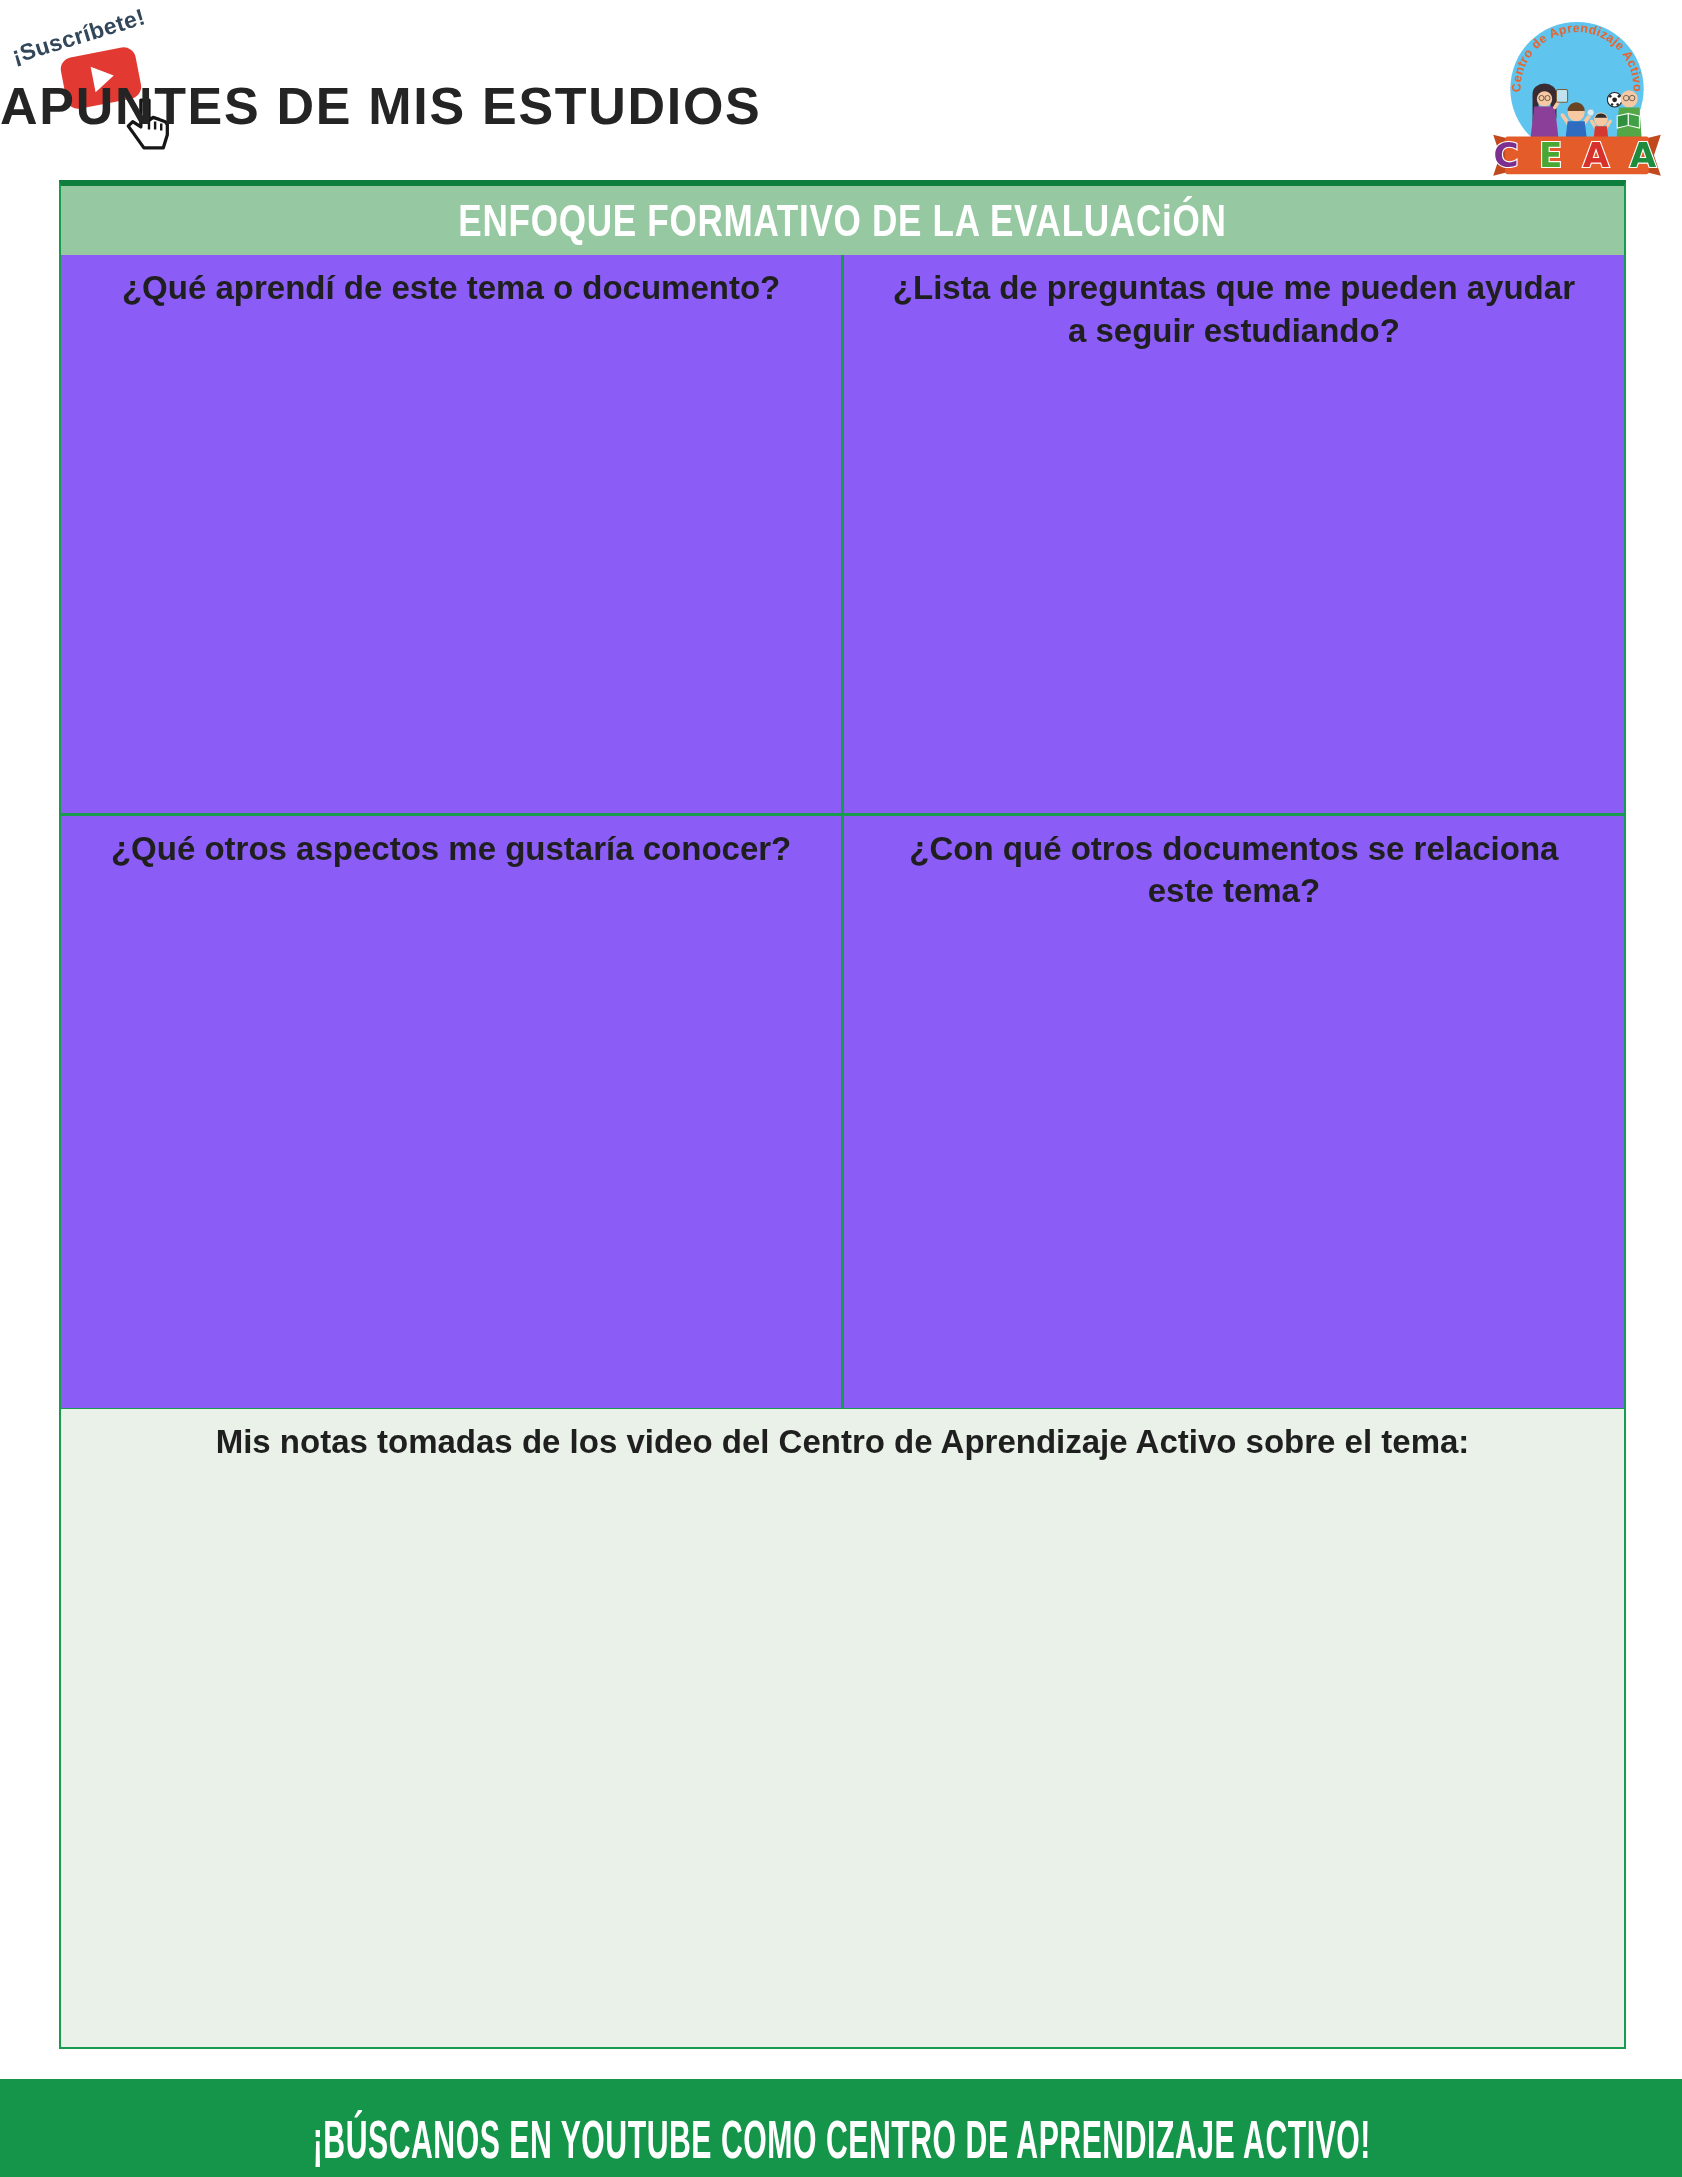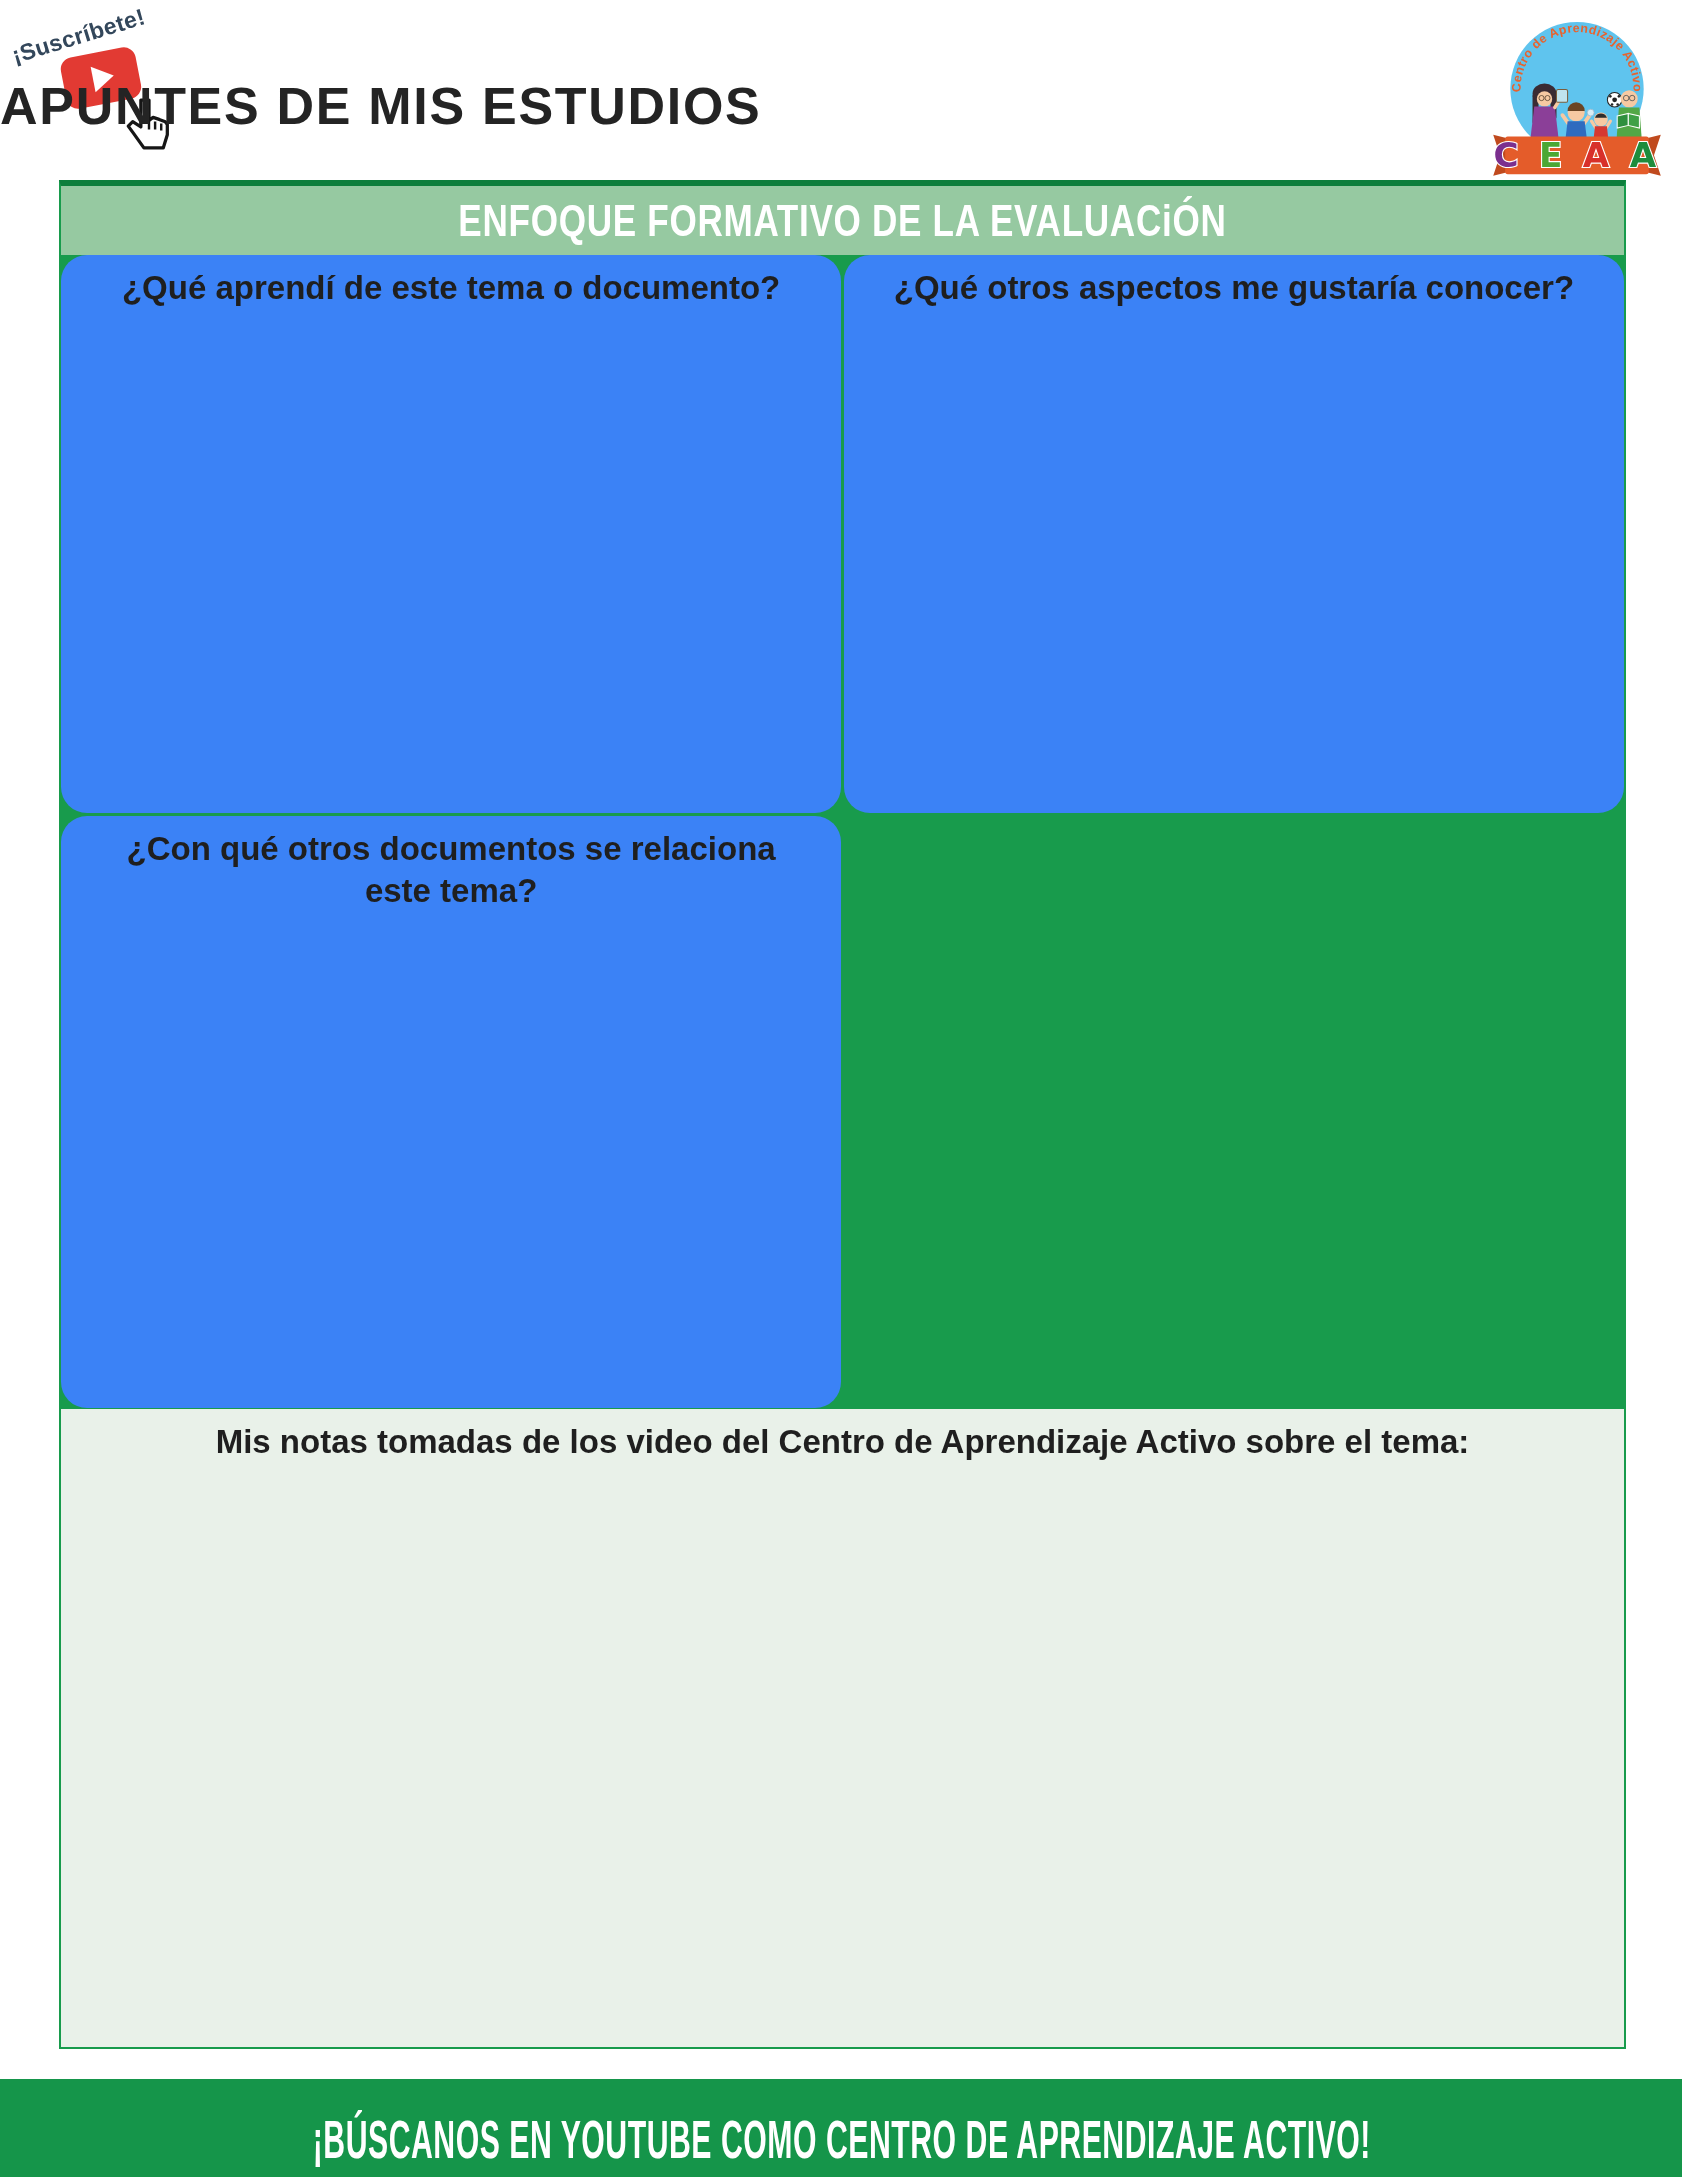--- a/index.html
+++ b/index.html
@@ -24,21 +24,21 @@
   .logo{position:absolute;right:15.6px;top:10.4px;width:180px;height:171px;}
 
   
   .etable{position:absolute;left:59px;top:180px;width:1567px;height:1869px;
     background:#189b4c;border:2.6px solid #189b4c;border-top:6px solid #0d7e3c;
     box-sizing:border-box;display:flex;flex-direction:column;}
   .thead{height:69px;flex:0 0 69px;background:#96c9a1;display:flex;align-items:center;justify-content:center;}
   .thead-text{display:inline-block;transform:scaleX(.78);transform-origin:center;
     font-size:45px;font-weight:bold;color:#ffffff;letter-spacing:0.9px;white-space:nowrap;}
   .qgrid{flex:0 0 1153px;display:grid;grid-template-columns:1fr 1fr;grid-template-rows:558px 592px;gap:2.6px;}
-  .cell{background:#3b82f6;border-radius:26px;}
+  .cell{background:#8b5cf6;}
   .cell p,.notes p{margin:0;padding:12px 17.3px 0;text-align:center;
     font-size:33px;font-weight:bold;color:#1f1f1f;line-height:1.3;white-space:pre-line;}
   .notes{flex:1 1 auto;background:#e9f1e9;margin-top:1px;}
 
   
   .footer{position:absolute;left:0;right:0;top:2079px;height:119px;background:#15954a;
     display:flex;align-items:center;justify-content:center;}
   .footer-text{display:inline-block;transform:scaleX(.56);transform-origin:center;
     font-size:54px;font-weight:bold;color:#ffffff;white-space:nowrap;letter-spacing:0.9px;}
 </style>
@@ -133,20 +133,24 @@
 
   <div class="etable">
     <div class="thead">
       <span class="thead-text">ENFOQUE FORMATIVO DE LA EVALUACiÓN</span>
     </div>
     <div class="qgrid">
       <div class="cell">
         <p>¿Qué aprendí de este tema o documento?</p>
       </div>
       <div class="cell">
+        <p>¿Lista de preguntas que me pueden ayudar
+a seguir estudiando?</p>
+      </div>
+      <div class="cell">
         <p>¿Qué otros aspectos me gustaría conocer?</p>
       </div>
       <div class="cell">
         <p>¿Con qué otros documentos se relaciona
 este tema?</p>
       </div>
     </div>
     <div class="notes">
       <p>Mis notas tomadas de los video del Centro de Aprendizaje Activo sobre el tema:</p>
     </div>

